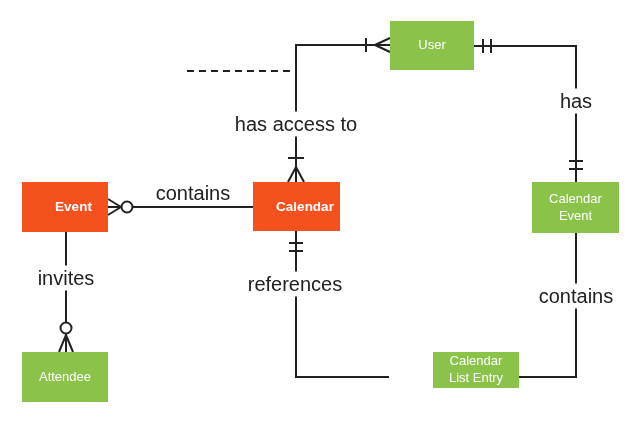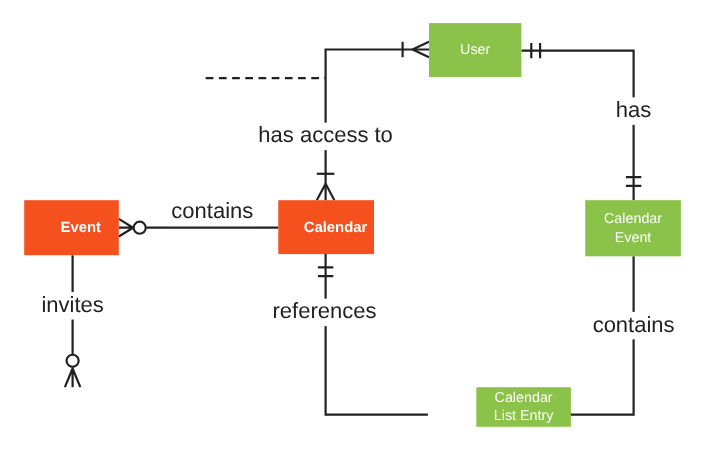--- a/index.html
+++ b/index.html
@@ -72,20 +72,21 @@
 
 
   <div class="entity green" style="left:390px;top:21px;width:84px;height:49px;">User</div>
 
   <div class="entity orange" style="left:22px;top:182px;width:86px;height:50px;">Event</div>
 
   <div class="entity orange" style="left:253px;top:182px;width:87px;height:49px;">Calendar</div>
 
   <div class="entity green" style="left:532px;top:182px;width:87px;height:51px;">Calendar Event</div>
 
+  <div class="entity green" style="left:22px;top:352px;width:86px;height:50px;">Attendee</div>
 
   <div class="entity green" style="left:389px;top:352px;width:86px;height:36px;margin-left:44px;">Calendar List Entry</div>
 
   <div class="rel-label" style="left:193px;top:193px;">contains</div>
 
   <div class="rel-label" style="left:296px;top:124px;">has access to</div>
 
   <div class="rel-label" style="left:576px;top:101px;">has</div>
 
   <div class="rel-label" style="left:66px;top:278px;">invites</div>

